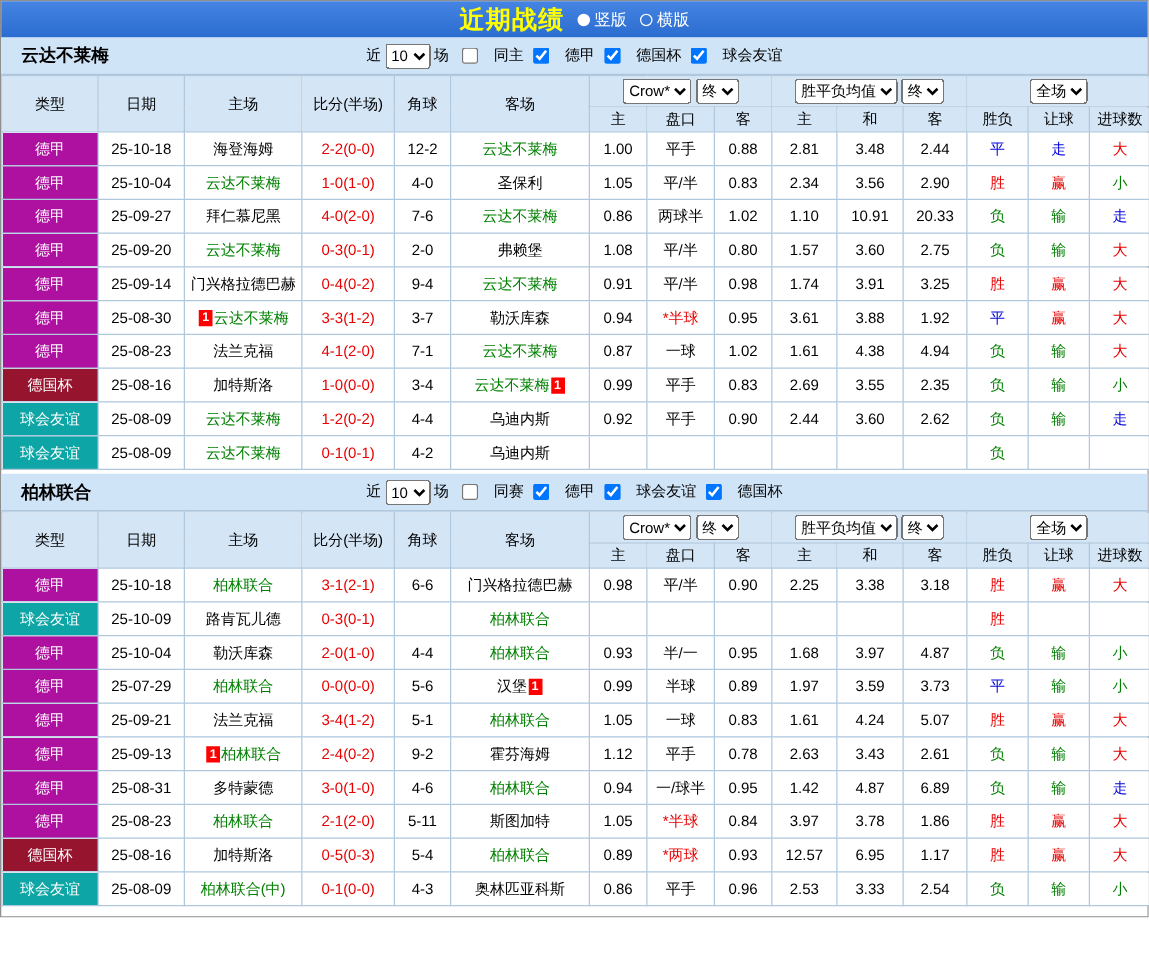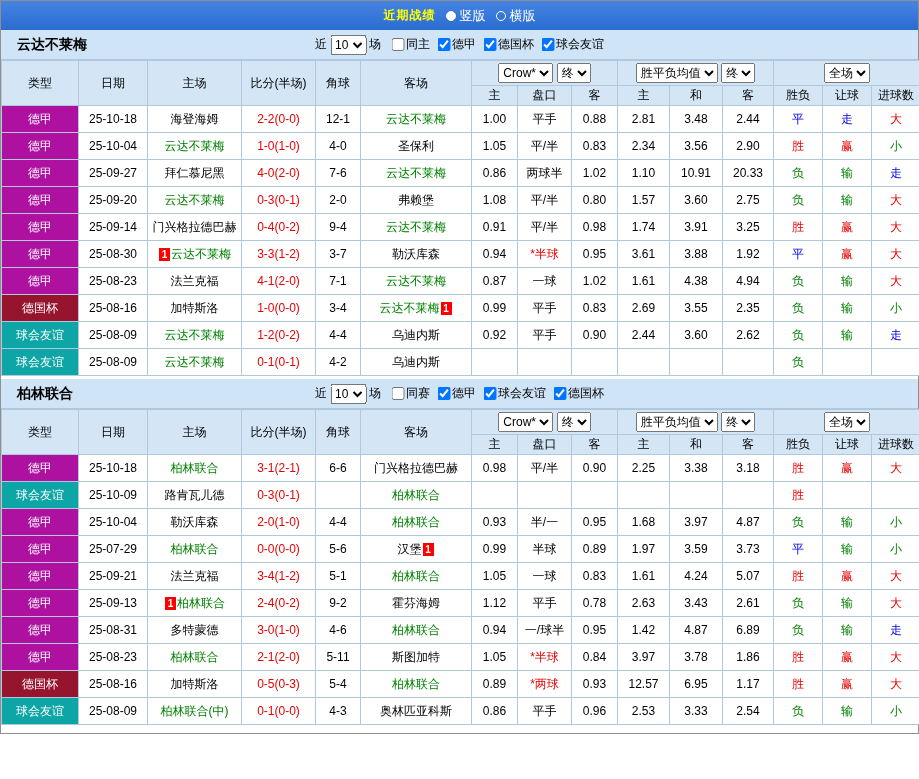--- a/index.html
+++ b/index.html
@@ -2,34 +2,34 @@
 <html style="--topbar-blue: #2a6cd0; --header-bg: #cfe4f7; --table-head-bg: #d4e6f6; --border: #afc8de; --league: #ae109f; --cup: #96142e; --friendly: #0da5a5; --focus-team: #008000; --score-red: #e80000; --win-red: #e80000; --draw-blue: #0000dd; --lose-green: #008000; --rate-badge-bg: #008000;"><head>
 <meta charset="utf-8">
 <style>
   * { box-sizing: border-box; }
   body { margin:0; background:#fff; color:#000;
          font-family:"Liberation Sans","DejaVu Sans",sans-serif; font-size:12px; }
   .page { width:919px; border:1px solid #8f8f8f; background:#fff; }
 
   .topbar { height:29px; background:linear-gradient(180deg,#4584e2,var(--topbar-blue,#2a6cd0));
             display:flex; align-items:center; justify-content:center; gap:10px; color:#fff; font-size:13px; }
-  .topbar .title { color:#ffff00; font-weight:bold; font-size:12px; letter-spacing:1px; }
+  .topbar .title { color:#ffff00; font-weight:bold; font-size:20px; letter-spacing:1px; }
   .radio-group { display:flex; align-items:center; gap:4px; cursor:pointer; }
   .radio { width:10px; height:10px; border:1px solid #fff; border-radius:50%; display:inline-block; }
   .radio.sel { background:#fff; }
 
   .section + .section { margin-top:3px; }
   .section-header { height:30px; background:var(--header-bg,#cfe4f7);
                     display:flex; align-items:center; position:relative;
                     border-bottom:1px solid var(--border,#afc8de); }
   .team-name { font-weight:bold; font-size:14px; margin-left:16px; }
   .filter { position:absolute; left:50%; transform:translateX(-50%);
             display:flex; align-items:center; gap:3px; white-space:nowrap; }
   .filter select, thead select { height:20px; font-size:12px; }
-  .cb { display:inline-flex; align-items:center; margin-left:7px; gap:2px; cursor:pointer; }
+  .cb { display:inline-flex; align-items:center; margin-left:7px; gap:13px; cursor:pointer; }
   .cb input { margin:0; width:13px; height:13px; }
 
   table { border-collapse:collapse; table-layout:fixed; width:100%; }
   th, td { border:1px solid var(--border,#afc8de); text-align:center;
            padding:0 1px; white-space:nowrap; overflow:hidden; }
   thead th { background:var(--table-head-bg,#d4e6f6); font-weight:normal; height:20px; }
   thead tr:first-child th { height:25px; }
   tbody td { height:27px; background:#fff; }
 
   td.type { color:#fff; }
@@ -143,21 +143,21 @@
           <th>让球</th>
           <th>进球数</th>
         </tr>
       </thead>
       <tbody>
           <tr>
             <td class="type type-league">德甲</td>
             <td>25-10-18</td>
             <td><span>海登海姆</span></td>
             <td class="t-score">2-2(0-0)</td>
-            <td>12-1</td>
+            <td>12-2</td>
             <td><span class="focus">云达不莱梅</span></td>
             <td>1.00</td>
             <td>平手</td>
             <td>0.88</td>
             <td>2.81</td>
             <td>3.48</td>
             <td>2.44</td>
             <td class="t-blue">平</td>
             <td class="t-blue">走</td>
             <td class="t-red">大</td>

